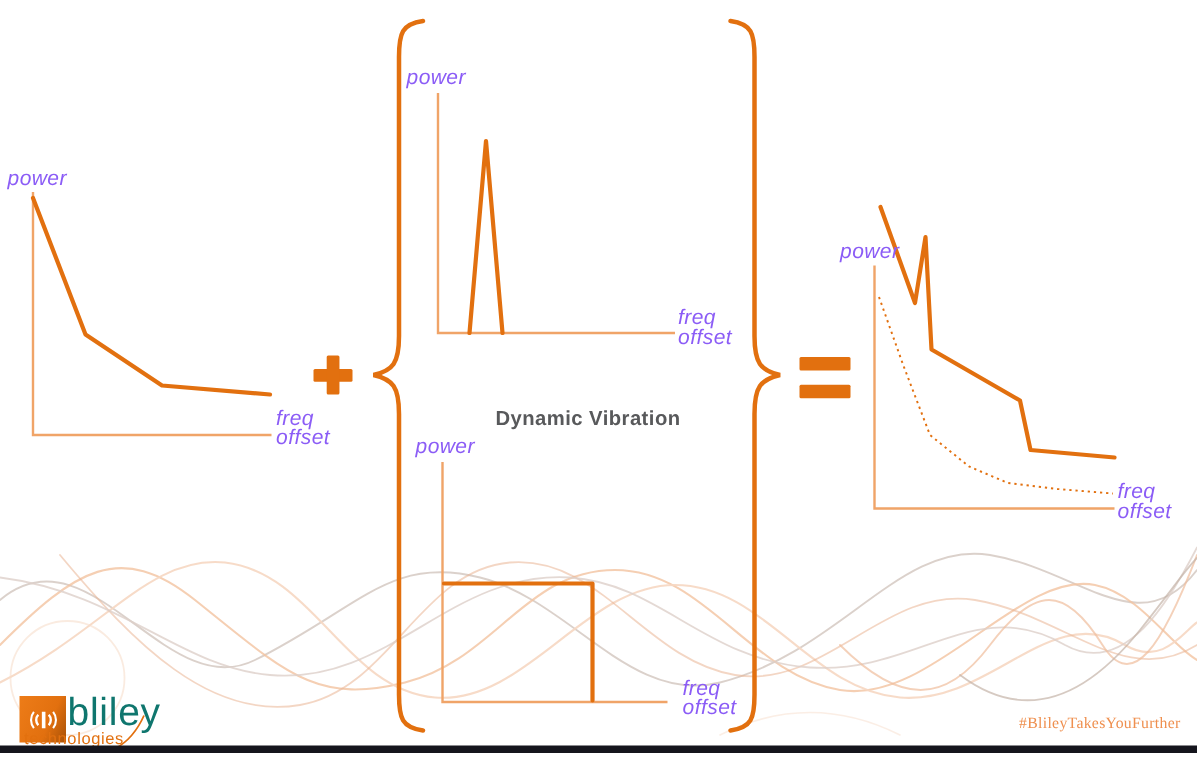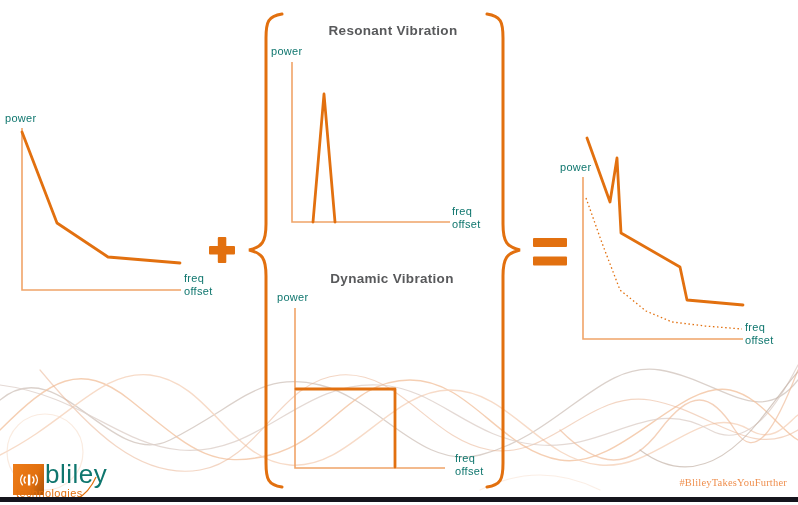--- a/index.html
+++ b/index.html
@@ -27,25 +27,26 @@
     position: absolute;
     font-size: 13.5px;
     font-weight: bold;
     letter-spacing: 0.3px;
     color: #58595b;
     text-align: center;
     white-space: nowrap;
   }
   .axis-label {
     position: absolute;
-    font-size: 11px;
-    color: #0f766e;
+    font-size: 14px;
+    color: #8b5cf6;
     letter-spacing: 0.3px;
     line-height: 13px;
     white-space: nowrap;
+    font-style: italic;
   }
   .logo-square {
     position: absolute;
     left: 13px; top: 464px;
     width: 31px; height: 31px;
     background: linear-gradient(115deg, #ed7c18 0%, #e2700f 62%, #a85107 100%);
     display: flex; align-items: center; justify-content: center;
   }
   .logo-word {
     position: absolute;
@@ -125,21 +126,20 @@
     </g>
 
     <g class="op">
       <rect x="533" y="238" width="34" height="9" rx="1"></rect>
       <rect x="533" y="256.5" width="34" height="9" rx="1"></rect>
     </g>
 
     <path d="M77,499 C86,494 92,486 96,477" fill="none" stroke="#e2700f" stroke-width="1.2"></path>
   </svg>
 
-  <div class="chart-title" style="left:310px; top:23px; width:166px;">Resonant Vibration</div>
   <div class="chart-title" style="left:310px; top:271px; width:164px;">Dynamic Vibration</div>
 
   <div class="axis-label" style="left:5px; top:112px;">power</div>
   <div class="axis-label" style="left:271px; top:45px;">power</div>
   <div class="axis-label" style="left:277px; top:291px;">power</div>
   <div class="axis-label" style="left:560px; top:161px;">power</div>
 
   <div class="axis-label" style="left:184px; top:272px;">
     <div>freq</div>
     <div>offset</div>

